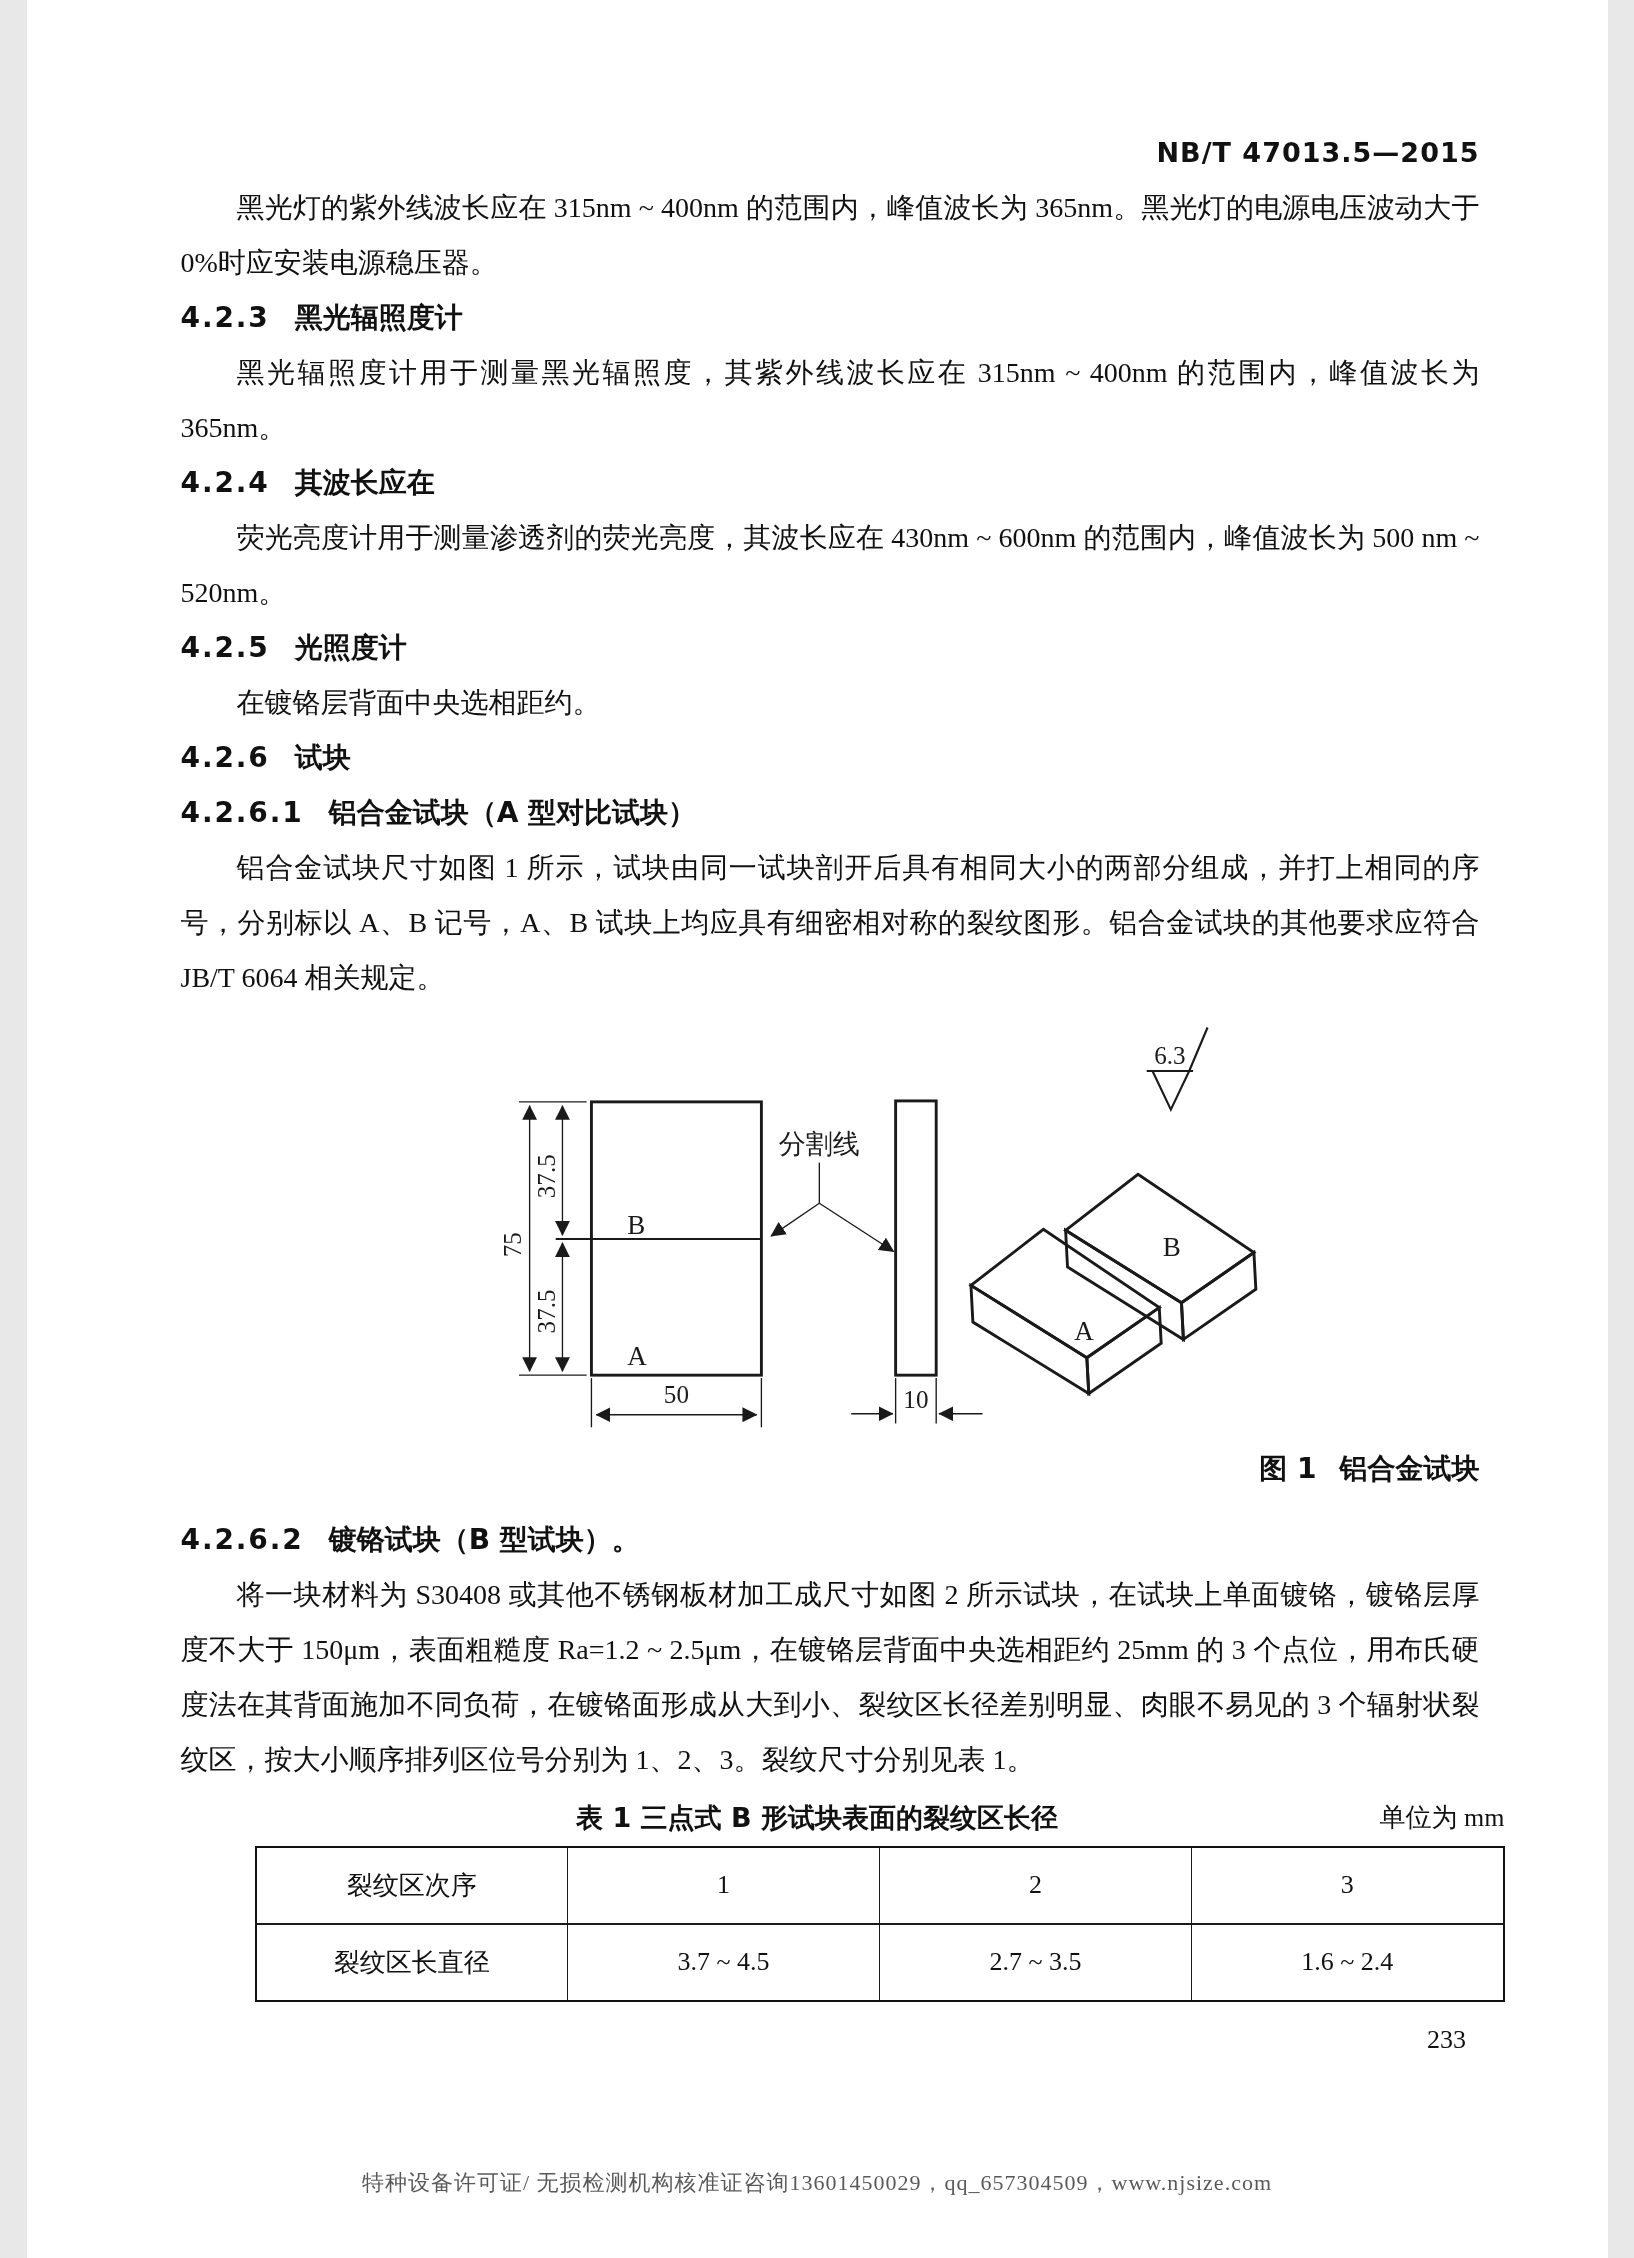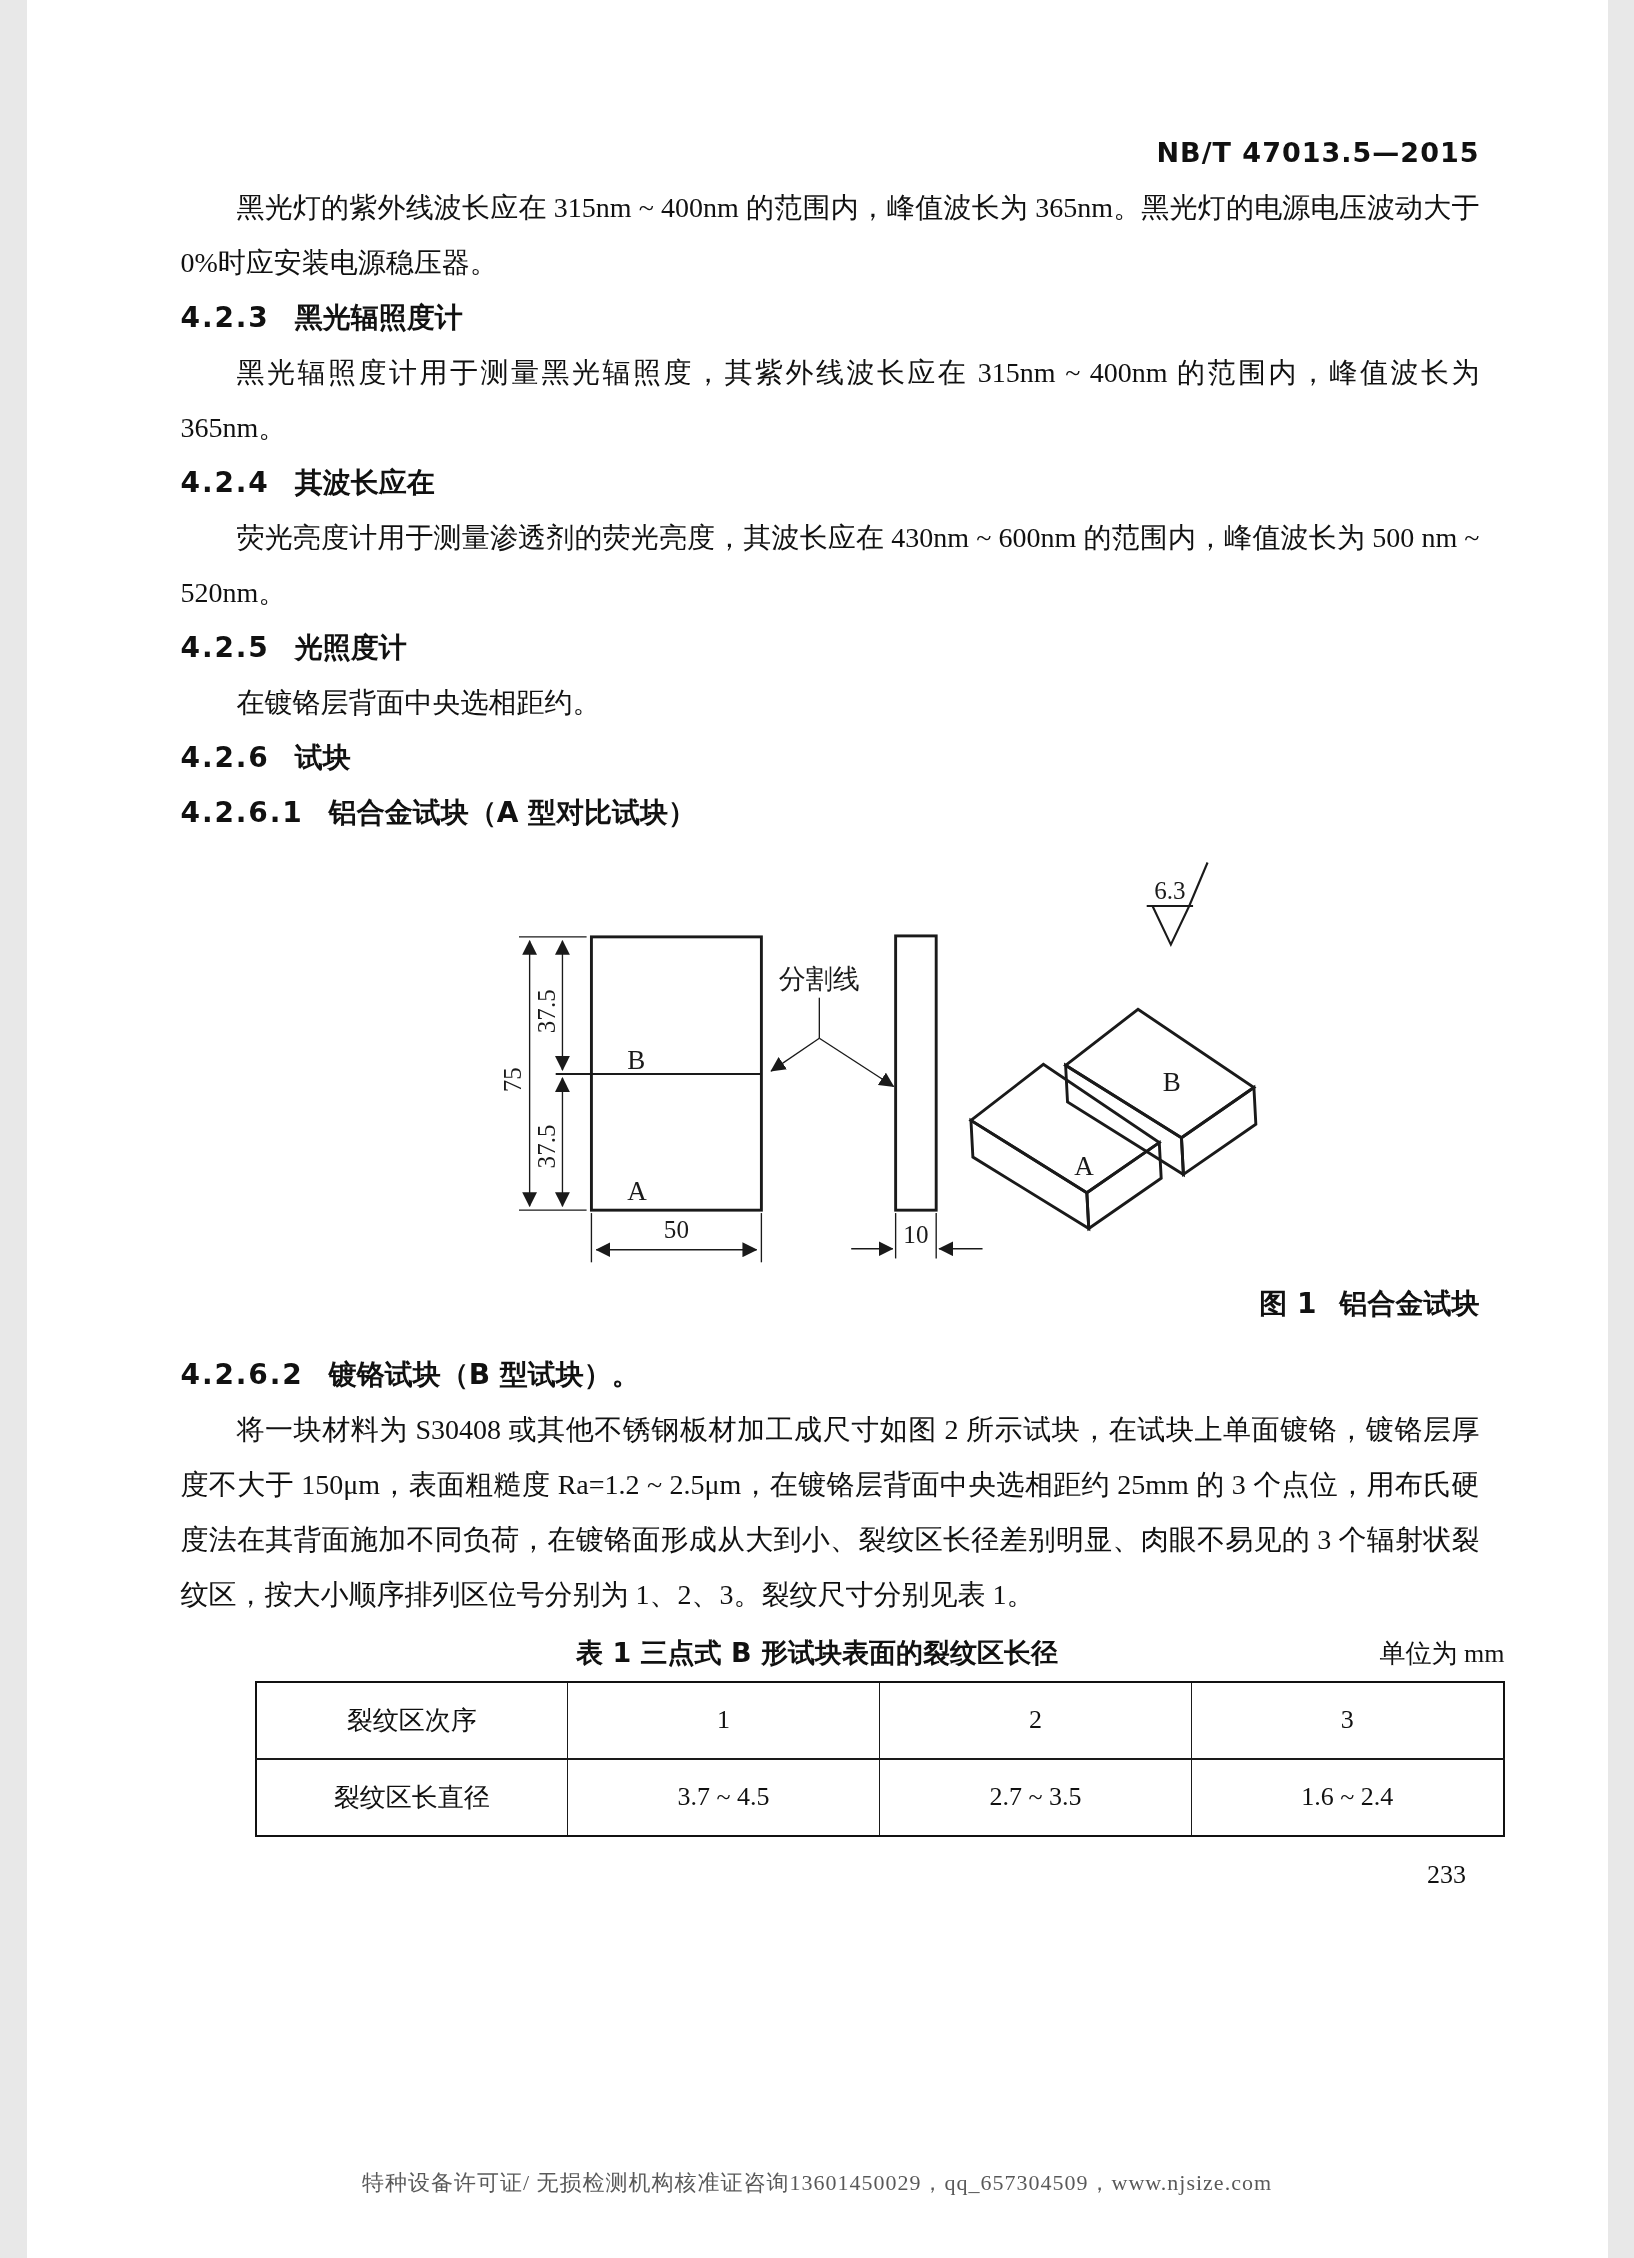--- a/index.html
+++ b/index.html
@@ -43,21 +43,21 @@
   .fig-caption{
     text-align:right;
     font-family:"DejaVu Sans", sans-serif;
     font-weight:700;
     font-size:28px;
     line-height:50px;
     margin-top:3.9px;
   }
   .cap-gap{display:inline-block;width:23px;}
   .tbl-caption-row{
-    display:flex;align-items:center;
+    display:flex;align-items:flex-start;
     margin:13.5px 0 9.7px 74px;
     width:1250px;
   }
   .tbl-caption{
     flex:1;
     text-align:center;
     font-family:"DejaVu Sans", sans-serif;
     font-weight:700;
     font-size:27px;
   }
@@ -130,20 +130,21 @@
     </div>
     <p class="para">在镀铬层背面中央选相距约。</p>
 
     <div class="h">
       <span class="hnum">4.2.6</span><span class="htitle">试块</span>
     </div>
 
     <div class="h">
       <span class="hnum">4.2.6.1</span><span class="htitle">铝合金试块（A 型对比试块）</span>
     </div>
+    <p class="para">铝合金试块尺寸如图 1 所示，试块由同一试块剖开后具有相同大小的两部分组成，并打上相同的序号，分别标以 A、B 记号，A、B 试块上均应具有细密相对称的裂纹图形。铝合金试块的其他要求应符合 JB/T 6064 相关规定。</p>
 
     <div class="figure-wrap">
       <svg width="1352" height="430" viewBox="0 40 1400 445" xmlns="http://www.w3.org/2000/svg">
         <defs>
           <marker id="arr" viewBox="0 0 10 10" refX="9.5" refY="5" markerWidth="11" markerHeight="11" orient="auto-start-reverse">
             <path d="M0,0 L10,5 L0,10 z" fill="#1a1a1a"></path>
           </marker>
         </defs>
 
         <rect x="425" y="135" width="176" height="283" class="draw thick"></rect>

